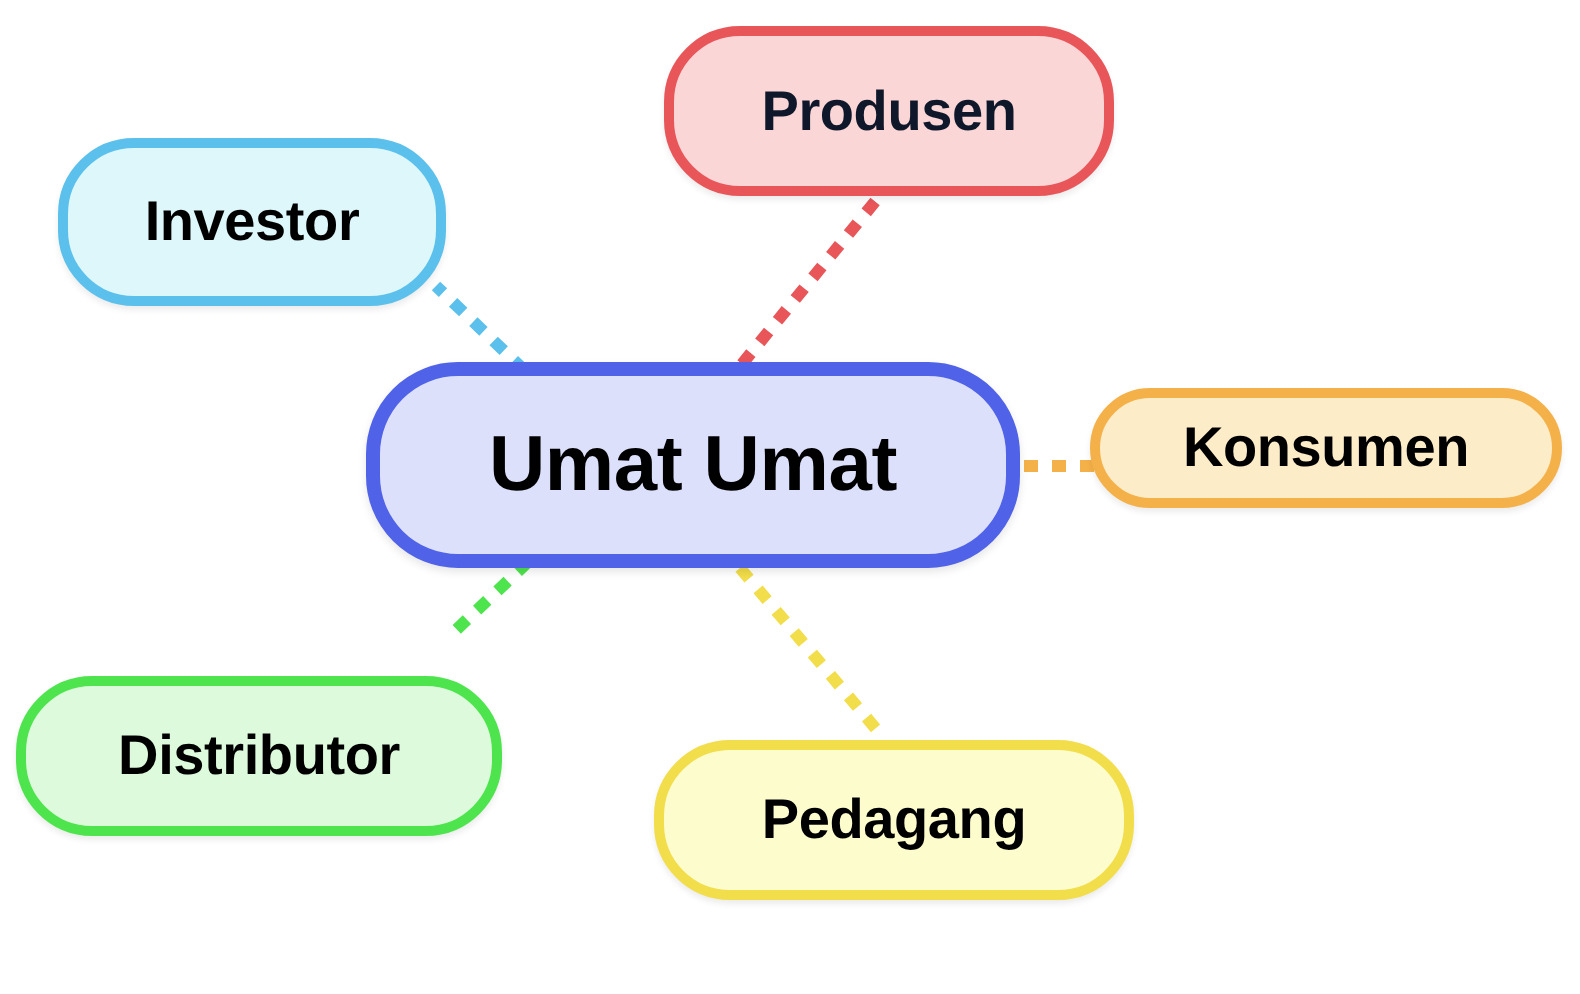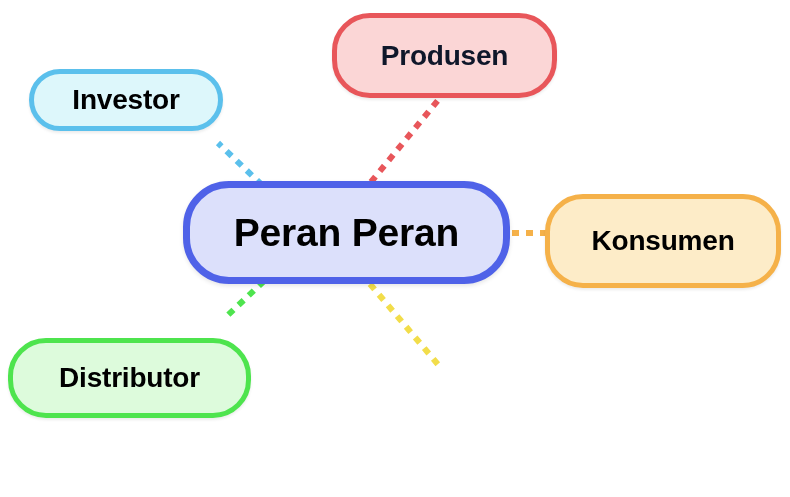--- a/index.html
+++ b/index.html
@@ -55,33 +55,36 @@
 
   <svg id="connectors" viewBox="0 0 790 497" xmlns="http://www.w3.org/2000/svg">
       <line x1="371" y1="182" x2="439" y2="99" stroke="#e8565a" stroke-width="6" stroke-linecap="butt" stroke-dasharray="7 7"></line>
       <line x1="262" y1="185" x2="218" y2="143" stroke="#5bc0ec" stroke-width="6" stroke-linecap="butt" stroke-dasharray="7 7"></line>
       <line x1="512" y1="233" x2="547" y2="233" stroke="#f5b149" stroke-width="6" stroke-linecap="butt" stroke-dasharray="7 7"></line>
       <line x1="370" y1="284" x2="441" y2="368" stroke="#f2dd4a" stroke-width="6" stroke-linecap="butt" stroke-dasharray="7 7"></line>
       <line x1="264" y1="281" x2="228" y2="315" stroke="#4ee44e" stroke-width="6" stroke-linecap="butt" stroke-dasharray="7 7"></line>
     </svg>
 
   <div class="node central" style="left: 183px; top: 181px; width: 327px; height: 103px; background: rgb(220, 224, 251); border-color: rgb(79, 98, 232); color: rgb(0, 0, 0);">
-    <span>Peran Peran</span>
+    <span>Umat Umat</span>
   </div>
 
   <div class="node satellite" style="left: 332px; top: 13px; width: 225px; height: 85px; background: rgb(251, 214, 214); border-color: rgb(232, 86, 90); color: #0f172a;">
     <span>Produsen</span>
   </div>
 
-  <div class="node satellite" style="left: 29px; top: 69px; width: 194px; height: 62px; background: rgb(221, 247, 251); border-color: rgb(91, 192, 236); color: rgb(0, 0, 0);">
+  <div class="node satellite" style="left: 29px; top: 69px; width: 194px; height: 84px; background: rgb(221, 247, 251); border-color: rgb(91, 192, 236); color: rgb(0, 0, 0);">
     <span>Investor</span>
   </div>
 
-  <div class="node satellite" style="left: 545px; top: 194px; width: 236px; height: 94px; background: rgb(253, 236, 200); border-color: rgb(245, 177, 73); color: rgb(0, 0, 0); align-items: center;">
+  <div class="node satellite" style="left: 545px; top: 194px; width: 236px; height: 60px; background: rgb(253, 236, 200); border-color: rgb(245, 177, 73); color: rgb(0, 0, 0); align-items: center;">
     <span>Konsumen</span>
   </div>
 
+  <div class="node satellite" style="left: 327px; top: 370px; width: 240px; height: 80px; background: rgb(252, 252, 204); border-color: rgb(242, 221, 74); color: rgb(0, 0, 0);">
+    <span>Pedagang</span>
+  </div>
 
   <div class="node satellite" style="left: 8px; top: 316px; width: 243px; height: 80px; background: rgb(221, 251, 220); border-color: rgb(78, 228, 78); color: rgb(0, 0, 0); margin-top: 22px;">
     <span>Distributor</span>
   </div>
 
 </div>
 
 </body></html>

